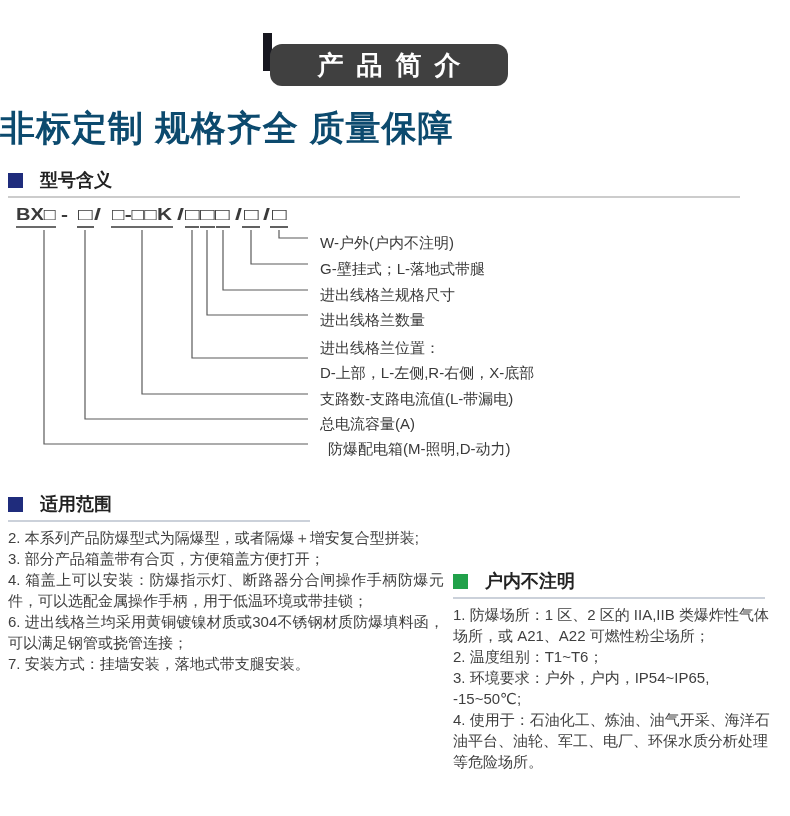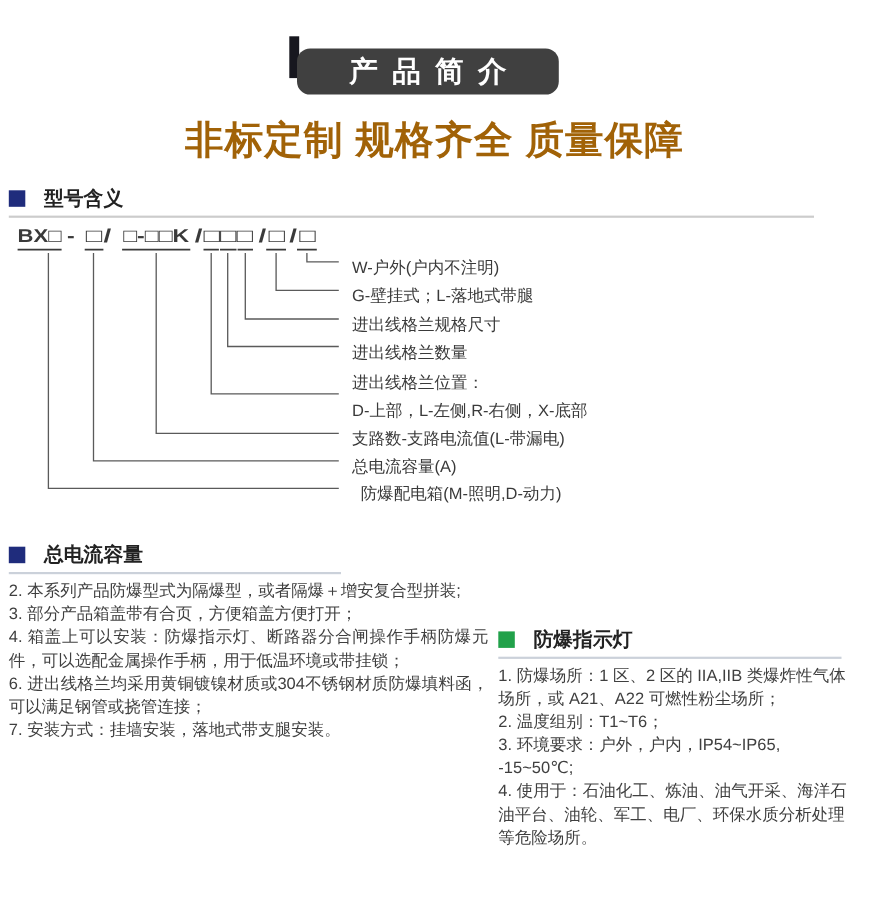--- a/index.html
+++ b/index.html
@@ -8,22 +8,22 @@
 
   
   .banner-wrap { position:relative; width:238px; margin:0 auto; margin-top:44px; left:-6px; }
   .banner-tab { position:absolute; left:-7px; top:-11px; width:9px; height:38px; }
   .banner-pill { position:relative; height:42px; border-radius:12px;
                  display:flex; align-items:center; justify-content:center; }
   .banner-pill span { color:#fff; font-size:26px; font-weight:bold;
                       letter-spacing:13px; padding-left:13px; white-space:nowrap; }
 
   
-  .headline { margin-top:21px; text-align:center; font-size:35px; font-weight:bold;
-              color:#a16207; line-height:42px; letter-spacing:1px; }
+  .headline { margin-top:21px; text-align:left; font-size:35px; font-weight:bold;
+              color:#0c4a6e; line-height:42px; letter-spacing:1px; }
 
   
   .content { padding-left:8px; padding-right:15px; }
   .sec-head { display:flex; align-items:center; gap:17px; }
   .sq { width:15px; height:15px; flex:0 0 auto; }
   .sec-title { font-size:18px; font-weight:bold; color:#222; line-height:24px; }
   .rule { height:2px; background:#cbd1da; margin-top:4px; }
 
   .model-section { margin-top:19px; }
   .model-section .rule { width:732px; background:#cccccc; }
@@ -99,36 +99,36 @@
           <polyline points="36,29 36,243 300,243" fill="none" stroke="#5a5a5a" stroke-width="1.2"></polyline>
           <text x="320" y="253" font-size="15" fill="#3a3a3a" font-family="&quot;Liberation Sans&quot;,&quot;DejaVu Sans&quot;,sans-serif">防爆配电箱(M-照明,D-动力)</text>
         </svg>
     </div>
 
     <div class="columns">
 
       <div class="features-col">
         <div class="sec-head">
           <div class="sq" style="background: rgb(31, 44, 124);"></div>
-          <div class="sec-title">总电流容量</div>
+          <div class="sec-title">适用范围</div>
         </div>
         <div class="rule"></div>
         <div class="item-list">
             <div class="txt-item">2. 本系列产品防爆型式为隔爆型，或者隔爆＋增安复合型拼装;</div>
             <div class="txt-item">3. 部分产品箱盖带有合页，方便箱盖方便打开；</div>
             <div class="txt-item">4. 箱盖上可以安装：防爆指示灯、断路器分合闸操作手柄防爆元件，可以选配金属操作手柄，用于低温环境或带挂锁；</div>
             <div class="txt-item">6. 进出线格兰均采用黄铜镀镍材质或304不锈钢材质防爆填料函，可以满足钢管或挠管连接；</div>
             <div class="txt-item">7. 安装方式：挂墙安装，落地式带支腿安装。</div>
           </div>
       </div>
 
       <div class="scope-col">
         <div class="sec-head">
           <div class="sq" style="background: rgb(33, 161, 74);"></div>
-          <div class="sec-title">防爆指示灯</div>
+          <div class="sec-title">户内不注明</div>
         </div>
         <div class="rule"></div>
         <div class="item-list">
             <div class="txt-item">1. 防爆场所：1 区、2 区的 IIA,IIB 类爆炸性气体场所，或 A21、A22 可燃性粉尘场所；</div>
             <div class="txt-item">2. 温度组别：T1~T6；</div>
             <div class="txt-item">3. 环境要求：户外，户内，IP54~IP65, -15~50℃;</div>
             <div class="txt-item">4. 使用于：石油化工、炼油、油气开采、海洋石油平台、油轮、军工、电厂、环保水质分析处理等危险场所。</div>
           </div>
       </div>
 

